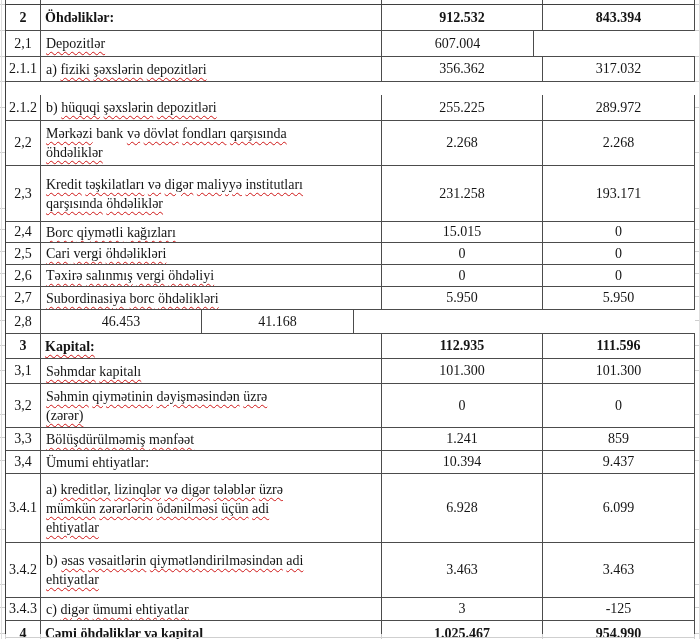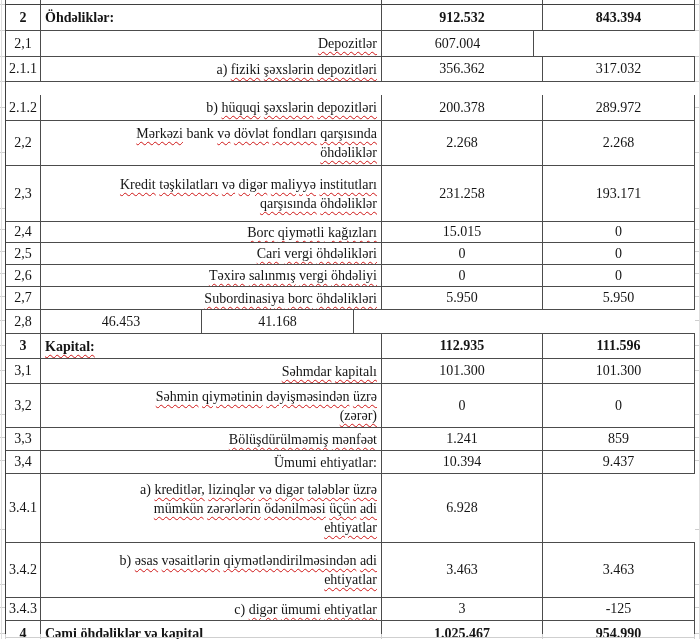--- a/index.html
+++ b/index.html
@@ -4,21 +4,21 @@
 <style>
   html,body{margin:0;padding:0;background:#ffffff;}
   .stage{position:relative;width:700px;height:639px;overflow:hidden;background:#fff;
          font-family:"Liberation Serif","DejaVu Serif",serif;color:#151515;}
   .tbl{position:absolute;left:5px;top:4px;width:690px;box-sizing:border-box;
        border-top:1px solid #3f3f3f;border-left:1px solid #3f3f3f;}
   .row{display:flex;box-sizing:border-box;border-bottom:1px solid #4c4c4c;}
   .cell{box-sizing:border-box;border-right:1px solid #4c4c4c;display:flex;flex-direction:column;
         justify-content:center;overflow:hidden;font-size:14px;}
   .num{width:35px;align-items:center;}
-  .desc{width:341px;align-items:flex-end;padding:1px 4px 1px 5px;}
+  .desc{width:341px;align-items:flex-start;padding:1px 4px 1px 5px;}
   .v1{width:161px;align-items:center;}
   .v2{width:152px;align-items:center;}
   .line{line-height:19px;white-space:nowrap;}
   .row.bold{font-weight:bold;}
   .row.center .desc{align-items:flex-start;padding-left:4px;}
   .sq{text-decoration-line:underline;text-decoration-style:wavy;
       text-decoration-color:#cf1616;text-decoration-thickness:1px;text-underline-offset:3px;}
   .gl{position:absolute;background:#cfcfcf;}
   .gl.dark{background:#4c4c4c;}
   .gl.soft{background:#dedede;}
@@ -49,21 +49,21 @@
           <div class="line">a) <span class="sq">fiziki</span> <span class="sq">şəxslərin</span> <span class="sq">depozitləri</span></div>
         </div>
         <div class="cell v1">356.362</div>
         <div class="cell v2">317.032</div>
       </div>
       <div class="row" style="height: 26px; margin-top: 13px;">
         <div class="cell num">2.1.2</div>
         <div class="cell desc">
           <div class="line">b) <span class="sq">hüquqi</span> <span class="sq">şəxslərin</span> <span class="sq">depozitləri</span></div>
         </div>
-        <div class="cell v1">200.378</div>
+        <div class="cell v1">255.225</div>
         <div class="cell v2">289.972</div>
       </div>
       <div class="row" style="height: 45px;">
         <div class="cell num">2,2</div>
         <div class="cell desc">
           <div class="line"><span class="sq">Mərkəzi</span> bank <span class="sq">və</span> <span class="sq">dövlət</span> <span class="sq">fondları</span> <span class="sq">qarşısında</span></div>
           <div class="line"><span class="sq">öhdəliklər</span></div>
         </div>
         <div class="cell v1">2.268</div>
         <div class="cell v2">2.268</div>
@@ -156,20 +156,21 @@
         <div class="cell v2">9.437</div>
       </div>
       <div class="row" style="height: 69px;">
         <div class="cell num">3.4.1</div>
         <div class="cell desc">
           <div class="line">a) <span class="sq">kreditlər,</span> <span class="sq">lizinqlər</span> <span class="sq">və</span> <span class="sq">digər</span> <span class="sq">tələblər</span> <span class="sq">üzrə</span></div>
           <div class="line"><span class="sq">mümkün</span> <span class="sq">zərərlərin</span> <span class="sq">ödənilməsi</span> <span class="sq">üçün</span> <span class="sq">adi</span></div>
           <div class="line"><span class="sq">ehtiyatlar</span></div>
         </div>
         <div class="cell v1">6.928</div>
+        <div class="cell v2">6.099</div>
       </div>
       <div class="row" style="height: 55px;">
         <div class="cell num">3.4.2</div>
         <div class="cell desc">
           <div class="line">b) <span class="sq">əsas</span> <span class="sq">vəsaitlərin</span> <span class="sq">qiymətləndirilməsindən</span> <span class="sq">adi</span></div>
           <div class="line"><span class="sq">ehtiyatlar</span></div>
         </div>
         <div class="cell v1">3.463</div>
         <div class="cell v2">3.463</div>
       </div>

